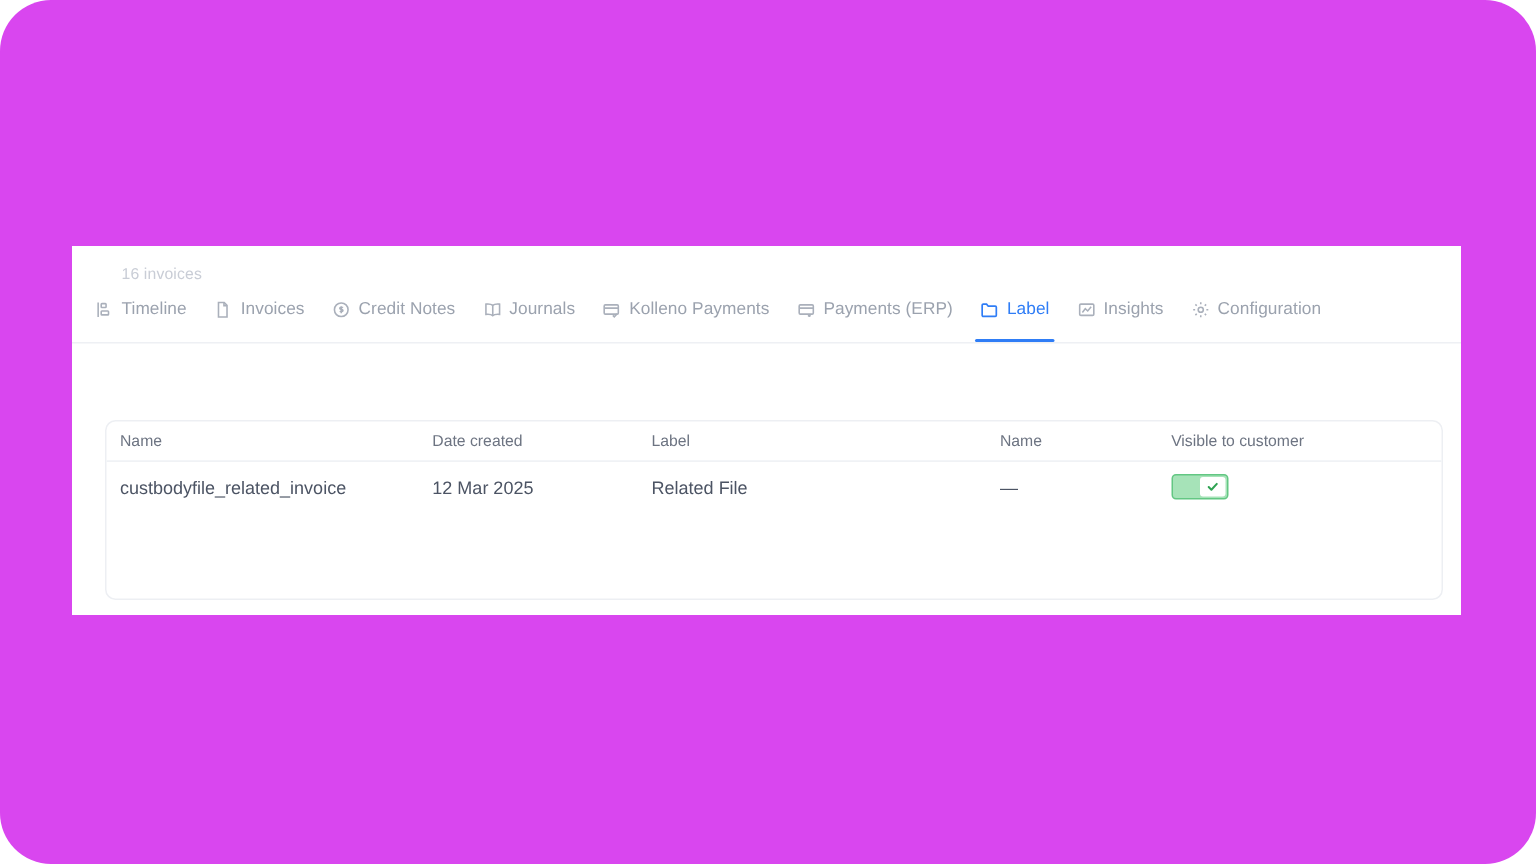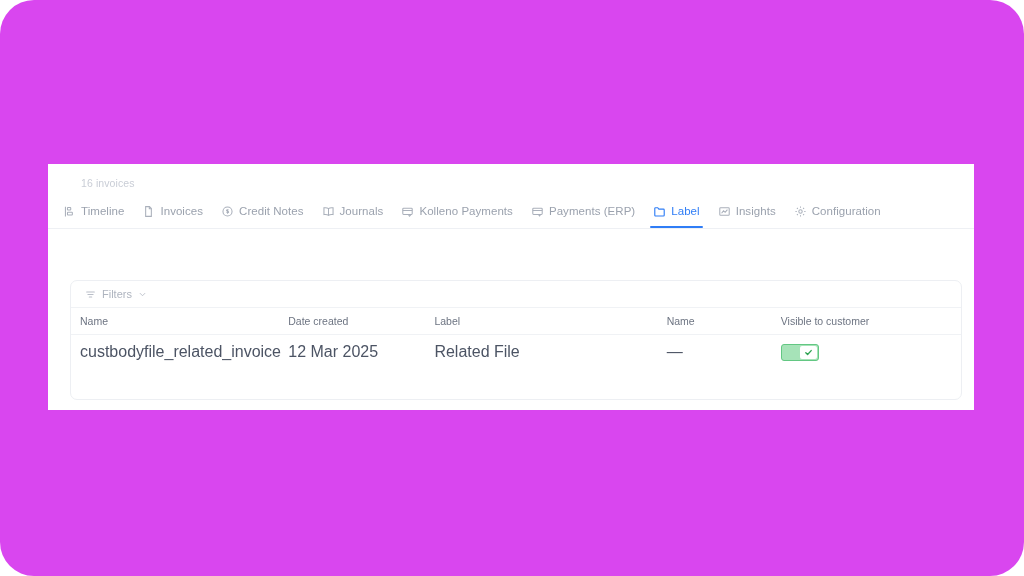--- a/index.html
+++ b/index.html
@@ -54,21 +54,21 @@
   .tab-strip {
     position: absolute;
     left: 6px;
     top: 36px;
     display: flex;
     align-items: center;
     height: 22px;
   }
   .tab {
     display: flex;
-    align-items: center;
+    align-items: flex-start;
     gap: 5px;
     padding: 0 9px;
     height: 22px;
     position: relative;
     cursor: pointer;
     white-space: nowrap;
   }
   .tab-label {
     font-size: 11.5px;
     color: #9ba2ae;
@@ -207,21 +207,21 @@
   .tbl th {
     text-align: left;
     font-weight: normal;
     font-size: 10.5px;
     color: #6d7482;
     padding: 7px 0 7px 0;
     border-bottom: 1px solid #f0f2f5;
   }
   .tbl td {
     text-align: left;
-    font-size: 16px;
+    font-size: 12px;
     color: #4c5464;
     padding: 8px 0 8px 0;
     vertical-align: middle;
   }
   .col-name   { width: 208px; padding-left: 9px !important; }
   .col-date   { width: 146px; }
   .col-label  { width: 232px; margin-left: 24px; }
   .col-tags   { width: 114px; }
   .col-vis    { width: 180px; }
   .dash { color: #b6bcc6; }
@@ -358,35 +358,20 @@
 
       </div>
 
       <div class="tabs-rule"></div>
     </div>
 
 
 
     <div class="table-card">
 
-      <div class="filters-bar">
-        <div class="filters-chip">
-          <span class="filters-ico">
-            <svg width="11" height="11" viewBox="0 0 16 16" fill="none" stroke="currentColor" stroke-width="1.5" stroke-linecap="round">
-              <path d="M2.4 4.3h11.2M4.2 8h7.6M6.2 11.7h3.6"></path>
-            </svg>
-          </span>
-          <span class="filters-label">Filters</span>
-          <span class="filters-chevron">
-            <svg width="9" height="9" viewBox="0 0 16 16" fill="none" stroke="currentColor" stroke-width="1.6" stroke-linecap="round">
-              <path d="M3.8 6l4.2 4.2L12.2 6"></path>
-            </svg>
-          </span>
-        </div>
-      </div>
 
       <table class="tbl">
         <thead>
           <tr>
             <th class="col-name">Name</th>
             <th class="col-date">Date created</th>
             <th class="col-label">Label</th>
             <th class="col-tags">Name</th>
             <th class="col-vis">Visible to customer</th>
           </tr>

